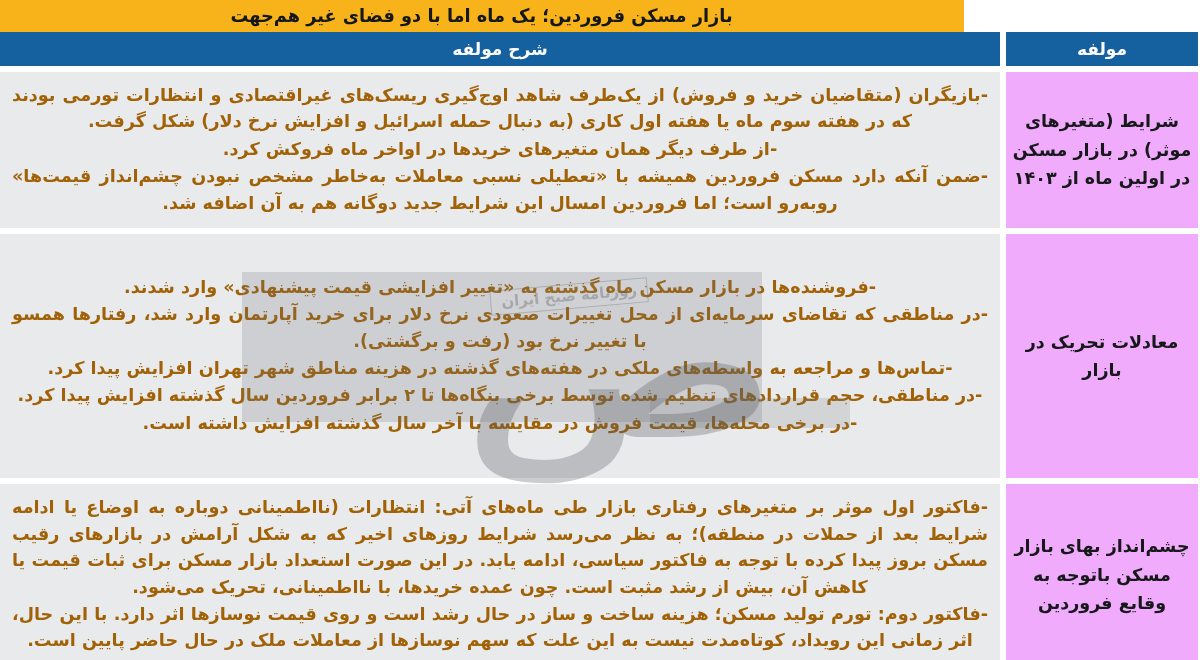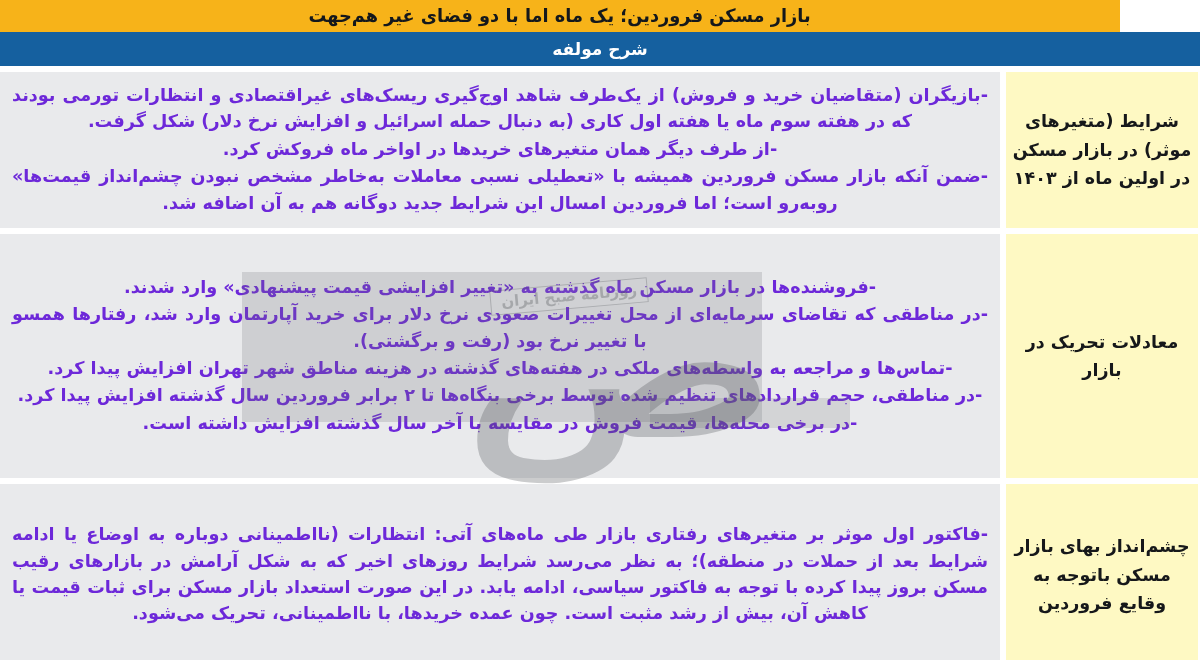--- a/index.html
+++ b/index.html
@@ -22,21 +22,21 @@
     background: #ffffff;
     box-sizing: border-box;
     overflow: hidden;
   }
 
   
   .title-banner {
     position: absolute;
     top: 0;
     left: 0;
-    width: 1120px;
+    width: 964px;
     height: 32px;
     background: #f7b319;
     display: flex;
     align-items: center;
     justify-content: center;
   }
   .title-banner .title-text {
     color: #14181c;
     font-size: 18.5px;
     font-weight: bold;
@@ -98,30 +98,30 @@
     font-size: 17px;
     font-weight: bold;
     padding: 4px;
     display: flex;
   }
   .row-head .cell-desc { text-align: center; }
   .row-head .cell-key { margin-left: 6px; }
 
   
   .row-body .cell-key {
-    background: #fef9c3;
+    background: #f0abfc;
     color: #16181a;
     font-size: 17.5px;
     font-weight: bold;
     line-height: 1.62;
     padding: 4px 6px;
   }
   .row-body .cell-desc {
     background: #e9eaec;
-    color: #6d28d9;
+    color: #a16207;
     font-size: 17.6px;
     font-weight: bold;
     line-height: 1.5;
     text-align: justify;
     text-align-last: center;
   }
 
   .spacer { height: 6px; background: #ffffff; width: 1200px; }
 
   .para {
@@ -199,31 +199,32 @@
 
 <div class="sheet">
 
   <div class="title-banner">
     <div class="title-text">بازار مسکن فروردین؛ یک ماه اما با دو فضای غیر هم‌جهت</div>
   </div>
 
   <div class="table-wrap">
 
     <div class="row row-head">
+      <div class="cell-key">مولفه</div>
       <div class="cell-desc">شرح مولفه</div>
     </div>
 
     <div class="spacer"></div>
 
     <div class="row row-body row-1">
       <div class="cell-key">شرایط (متغیرهای موثر) در بازار مسکن در اولین ماه از ۱۴۰۳</div>
       <div class="cell-desc">
         <p class="para">-بازیگران (متقاضیان خرید و فروش) از یک‌طرف شاهد اوج‌گیری ریسک‌های غیراقتصادی و انتظارات تورمی بودند که در هفته سوم ماه یا هفته اول کاری (به دنبال حمله اسرائیل و افزایش نرخ دلار) شکل گرفت.</p>
         <p class="para">-از طرف دیگر همان متغیرهای خریدها در اواخر ماه فروکش کرد.</p>
-        <p class="para">-ضمن آنکه بازار مسکن فروردین همیشه با «تعطیلی نسبی معاملات به‌خاطر مشخص نبودن چشم‌انداز قیمت‌ها» روبه‌رو است؛ اما فروردین امسال این شرایط جدید دوگانه هم به آن اضافه شد.</p>
+        <p class="para">-ضمن آنکه دارد مسکن فروردین همیشه با «تعطیلی نسبی معاملات به‌خاطر مشخص نبودن چشم‌انداز قیمت‌ها» روبه‌رو است؛ اما فروردین امسال این شرایط جدید دوگانه هم به آن اضافه شد.</p>
       </div>
     </div>
 
     <div class="spacer"></div>
 
     <div class="row row-body row-2">
       <div class="cell-key">معادلات تحریک در بازار</div>
       <div class="cell-desc">
         <p class="para">-فروشنده‌ها در بازار مسکن ماه گذشته به «تغییر افزایشی قیمت پیشنهادی» وارد شدند.</p>
         <p class="para">-در مناطقی که تقاضای سرمایه‌ای از محل تغییرات صعودی نرخ دلار برای خرید آپارتمان وارد شد، رفتارها همسو با تغییر نرخ بود (رفت و برگشتی).</p>
@@ -232,20 +233,21 @@
         <p class="para">-در برخی محله‌ها، قیمت فروش در مقایسه با آخر سال گذشته افزایش داشته است.</p>
       </div>
     </div>
 
     <div class="spacer"></div>
 
     <div class="row row-body row-3">
       <div class="cell-key">چشم‌انداز بهای بازار مسکن باتوجه به وقایع فروردین</div>
       <div class="cell-desc">
         <p class="para">-فاکتور اول موثر بر متغیرهای رفتاری بازار طی ماه‌های آتی: انتظارات (نااطمینانی دوباره به اوضاع یا ادامه شرایط بعد از حملات در منطقه)؛ به نظر می‌رسد شرایط روزهای اخیر که به شکل آرامش در بازارهای رقیب مسکن بروز پیدا کرده با توجه به فاکتور سیاسی، ادامه یابد. در این صورت استعداد بازار مسکن برای ثبات قیمت یا کاهش آن، بیش از رشد مثبت است. چون عمده خریدها، با نااطمینانی، تحریک می‌شود.</p>
+        <p class="para">-فاکتور دوم: تورم تولید مسکن؛ هزینه ساخت و ساز در حال رشد است و روی قیمت نوسازها اثر دارد. با این حال، اثر زمانی این رویداد، کوتاه‌مدت نیست به این علت که سهم نوسازها از معاملات ملک در حال حاضر پایین است.</p>
       </div>
     </div>
 
   </div>
 
   <div class="wm-plate"></div>
   <div class="wm-plate2"></div>
   <div class="watermark">
     <div class="wm-glyph">ص</div>
     <div class="wm-band">روزنامه صبح ایران</div>

